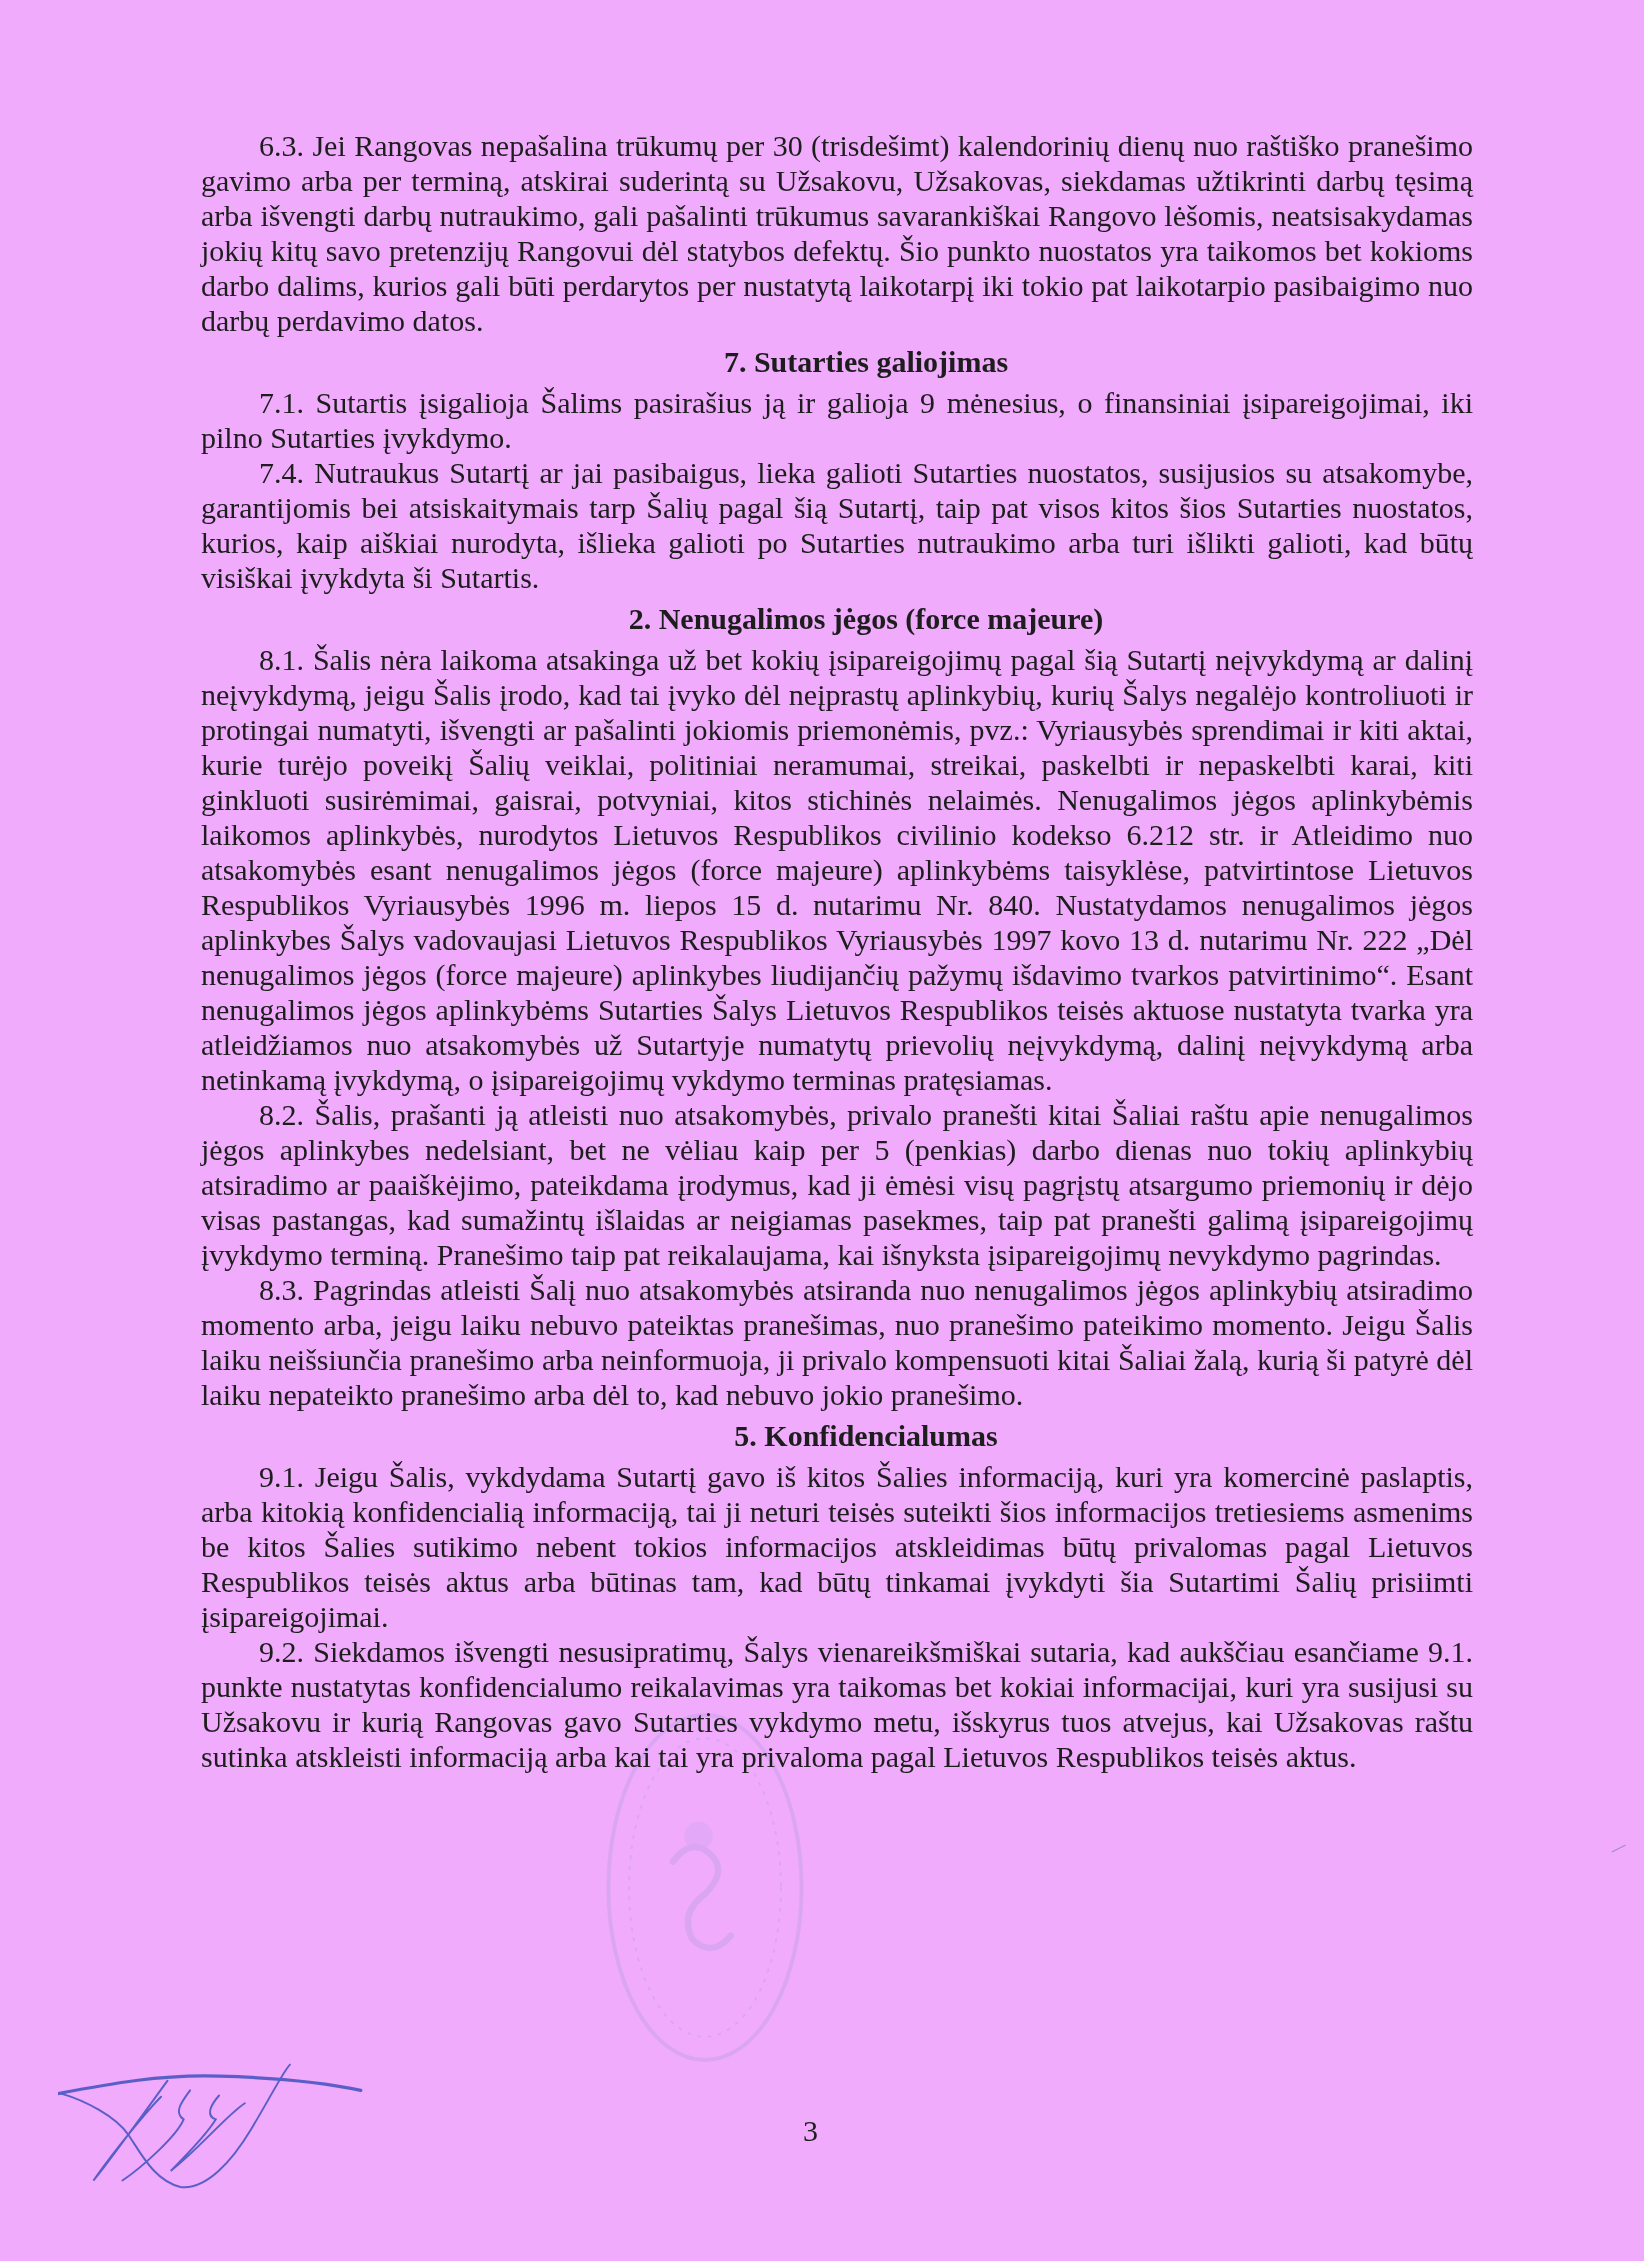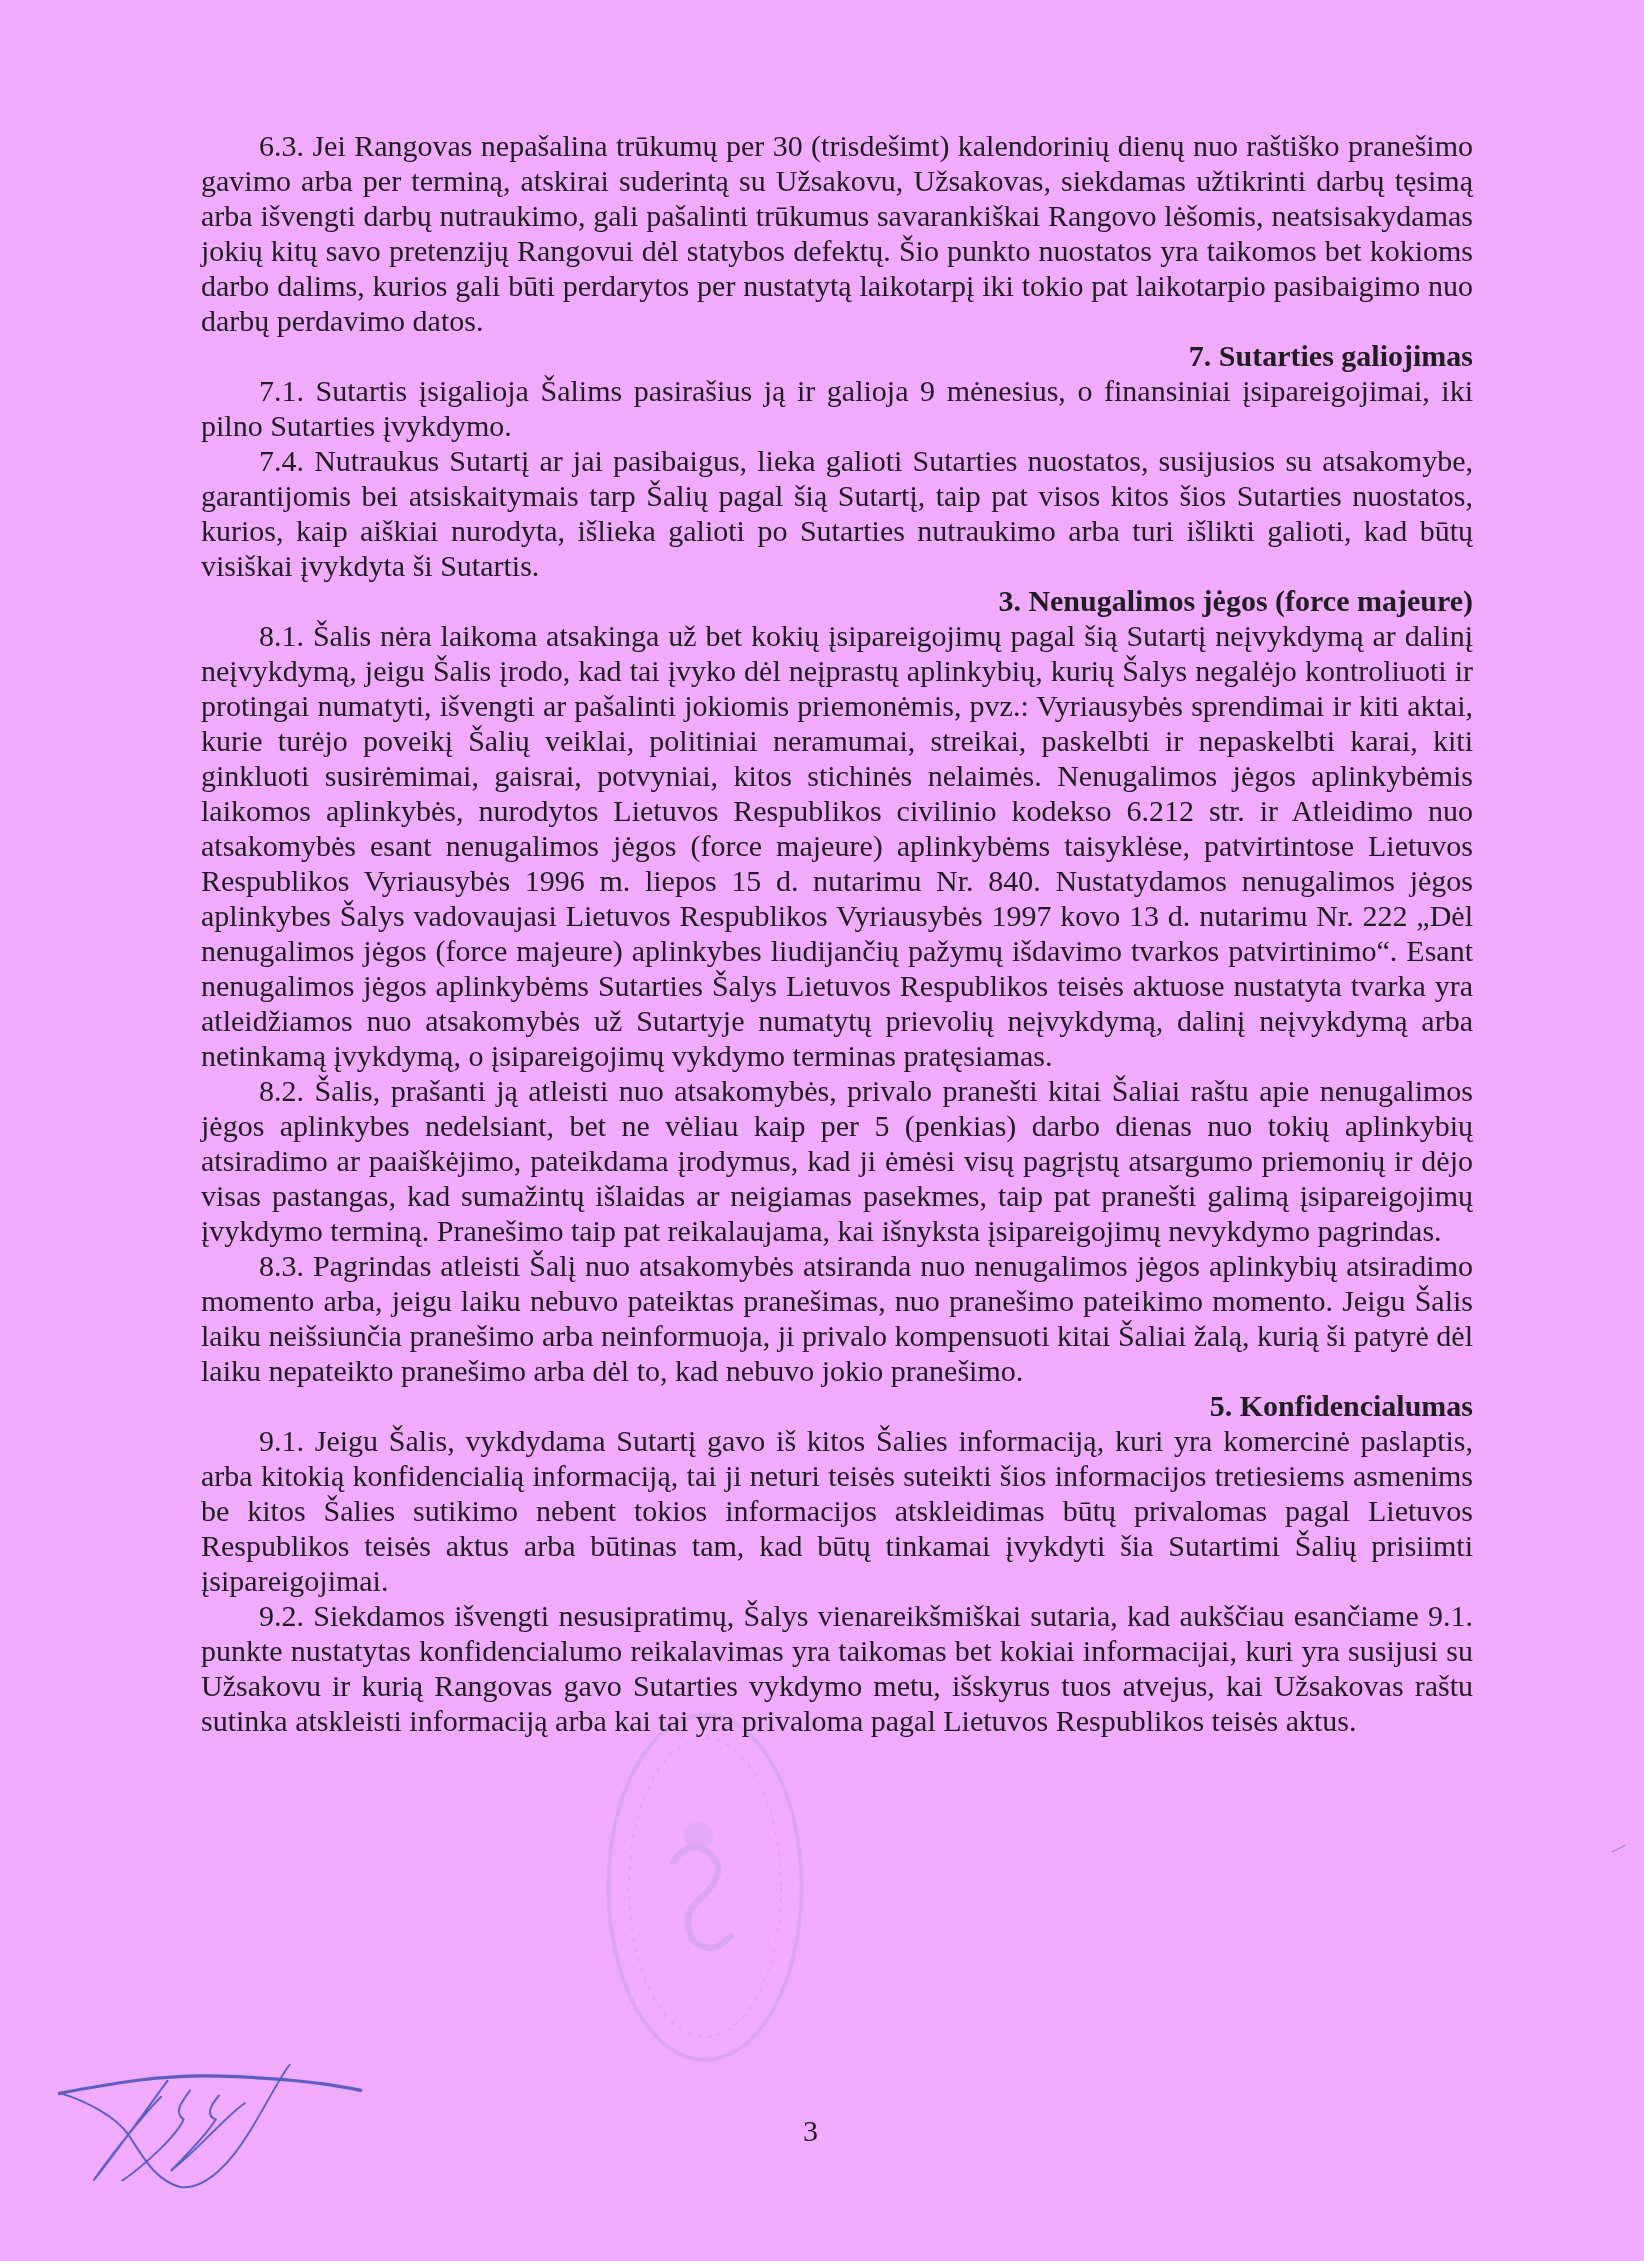--- a/index.html
+++ b/index.html
@@ -31,24 +31,24 @@
       line-height: 35px;
       color: #1d1d1d;
     }
     .para {
       margin: 0;
       text-align: justify;
       text-indent: 58px;
       hyphens: none;
     }
     .heading {
-      margin: 0;
+      margin: 6px;
       font-weight: bold;
       text-indent: 58px;
-      text-align: right;
+      text-align: center;
     }
     .page-number {
       position: absolute;
       left: 803px;
       top: 2114px;
       font-family: "Liberation Serif", "DejaVu Serif", serif;
       font-size: 30px;
       color: #1d1d1d;
     }
     .stamp {
@@ -84,21 +84,21 @@
     <ellipse cx="160" cy="280" rx="118" ry="232" fill="none" stroke="#8f95d8" stroke-width="3" stroke-dasharray="6 10"></ellipse>
     <path d="M110 240 q30 -40 60 -10 q25 25 -10 60 q-40 30 -20 70 q30 30 60 -5" fill="none" stroke="#8f95d8" stroke-width="10" stroke-linecap="round"></path>
     <circle cx="150" cy="200" r="22" fill="#8f95d8" opacity="0.6"></circle>
   </svg>
 
   <div class="content">
     <p class="para">6.3. Jei Rangovas nepašalina trūkumų per 30 (trisdešimt) kalendorinių dienų nuo raštiško pranešimo gavimo arba per terminą, atskirai suderintą su Užsakovu, Užsakovas, siekdamas užtikrinti darbų tęsimą arba išvengti darbų nutraukimo, gali pašalinti trūkumus savarankiškai Rangovo lėšomis, neatsisakydamas jokių kitų savo pretenzijų Rangovui dėl statybos defektų. Šio punkto nuostatos yra taikomos bet kokioms darbo dalims, kurios gali būti perdarytos per nustatytą laikotarpį iki tokio pat laikotarpio pasibaigimo nuo darbų perdavimo datos.</p>
     <p class="heading">7. Sutarties galiojimas</p>
     <p class="para">7.1. Sutartis įsigalioja Šalims pasirašius ją ir galioja 9 mėnesius, o finansiniai įsipareigojimai, iki pilno Sutarties įvykdymo.</p>
     <p class="para">7.4. Nutraukus Sutartį ar jai pasibaigus, lieka galioti Sutarties nuostatos, susijusios su atsakomybe, garantijomis bei atsiskaitymais tarp Šalių pagal šią Sutartį, taip pat visos kitos šios Sutarties nuostatos, kurios, kaip aiškiai nurodyta, išlieka galioti po Sutarties nutraukimo arba turi išlikti galioti, kad būtų visiškai įvykdyta ši Sutartis.</p>
-    <p class="heading">3. Nenugalimos jėgos (force majeure)</p>
+    <p class="heading">2. Nenugalimos jėgos (force majeure)</p>
     <p class="para">8.1. Šalis nėra laikoma atsakinga už bet kokių įsipareigojimų pagal šią Sutartį neįvykdymą ar dalinį neįvykdymą, jeigu Šalis įrodo, kad tai įvyko dėl neįprastų aplinkybių, kurių Šalys negalėjo kontroliuoti ir protingai numatyti, išvengti ar pašalinti jokiomis priemonėmis, pvz.: Vyriausybės sprendimai ir kiti aktai, kurie turėjo poveikį Šalių veiklai, politiniai neramumai, streikai, paskelbti ir nepaskelbti karai, kiti ginkluoti susirėmimai, gaisrai, potvyniai, kitos stichinės nelaimės. Nenugalimos jėgos aplinkybėmis laikomos aplinkybės, nurodytos Lietuvos Respublikos civilinio kodekso 6.212 str. ir Atleidimo nuo atsakomybės esant nenugalimos jėgos (force majeure) aplinkybėms taisyklėse, patvirtintose Lietuvos Respublikos Vyriausybės 1996 m. liepos 15 d. nutarimu Nr. 840. Nustatydamos nenugalimos jėgos aplinkybes Šalys vadovaujasi Lietuvos Respublikos Vyriausybės 1997 kovo 13 d. nutarimu Nr. 222 „Dėl nenugalimos jėgos (force majeure) aplinkybes liudijančių pažymų išdavimo tvarkos patvirtinimo“. Esant nenugalimos jėgos aplinkybėms Sutarties Šalys Lietuvos Respublikos teisės aktuose nustatyta tvarka yra atleidžiamos nuo atsakomybės už Sutartyje numatytų prievolių neįvykdymą, dalinį neįvykdymą arba netinkamą įvykdymą, o įsipareigojimų vykdymo terminas pratęsiamas.</p>
     <p class="para">8.2. Šalis, prašanti ją atleisti nuo atsakomybės, privalo pranešti kitai Šaliai raštu apie nenugalimos jėgos aplinkybes nedelsiant, bet ne vėliau kaip per 5 (penkias) darbo dienas nuo tokių aplinkybių atsiradimo ar paaiškėjimo, pateikdama įrodymus, kad ji ėmėsi visų pagrįstų atsargumo priemonių ir dėjo visas pastangas, kad sumažintų išlaidas ar neigiamas pasekmes, taip pat pranešti galimą įsipareigojimų įvykdymo terminą. Pranešimo taip pat reikalaujama, kai išnyksta įsipareigojimų nevykdymo pagrindas.</p>
     <p class="para">8.3. Pagrindas atleisti Šalį nuo atsakomybės atsiranda nuo nenugalimos jėgos aplinkybių atsiradimo momento arba, jeigu laiku nebuvo pateiktas pranešimas, nuo pranešimo pateikimo momento. Jeigu Šalis laiku neišsiunčia pranešimo arba neinformuoja, ji privalo kompensuoti kitai Šaliai žalą, kurią ši patyrė dėl laiku nepateikto pranešimo arba dėl to, kad nebuvo jokio pranešimo.</p>
     <p class="heading">5. Konfidencialumas</p>
     <p class="para">9.1. Jeigu Šalis, vykdydama Sutartį gavo iš kitos Šalies informaciją, kuri yra komercinė paslaptis, arba kitokią konfidencialią informaciją, tai ji neturi teisės suteikti šios informacijos tretiesiems asmenims be kitos Šalies sutikimo nebent tokios informacijos atskleidimas būtų privalomas pagal Lietuvos Respublikos teisės aktus arba būtinas tam, kad būtų tinkamai įvykdyti šia Sutartimi Šalių prisiimti įsipareigojimai.</p>
     <p class="para">9.2. Siekdamos išvengti nesusipratimų, Šalys vienareikšmiškai sutaria, kad aukščiau esančiame 9.1. punkte nustatytas konfidencialumo reikalavimas yra taikomas bet kokiai informacijai, kuri yra susijusi su Užsakovu ir kurią Rangovas gavo Sutarties vykdymo metu, išskyrus tuos atvejus, kai Užsakovas raštu sutinka atskleisti informaciją arba kai tai yra privaloma pagal Lietuvos Respublikos teisės aktus.</p>
   </div>
 
   <svg class="signature" viewBox="0 0 520 220" xmlns="http://www.w3.org/2000/svg">
     <path d="M0 55 C 80 40, 160 25, 250 28 C 330 30, 400 35, 470 50" fill="none" stroke="#5a5fc8" stroke-width="5" stroke-linecap="round"></path>

